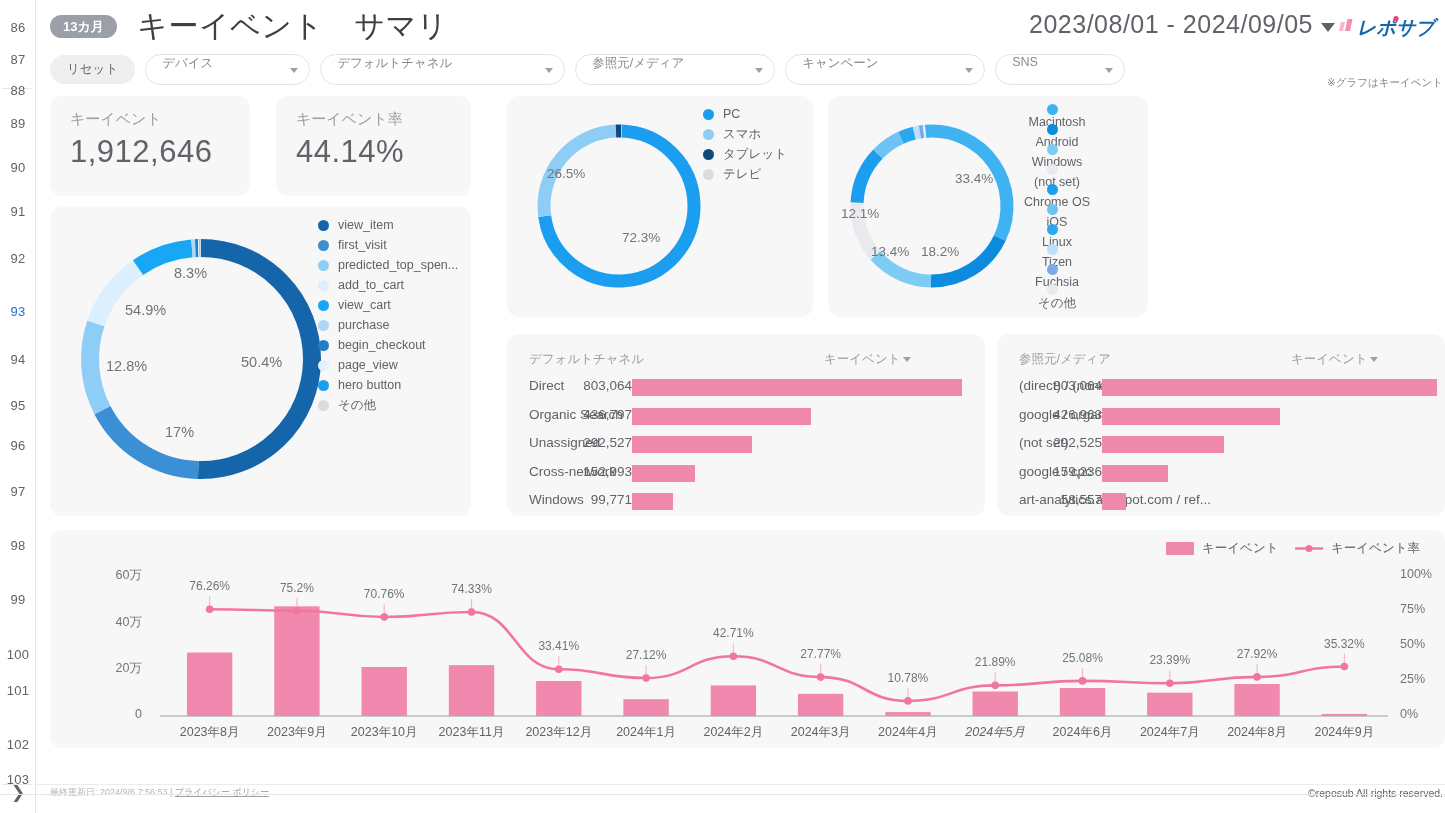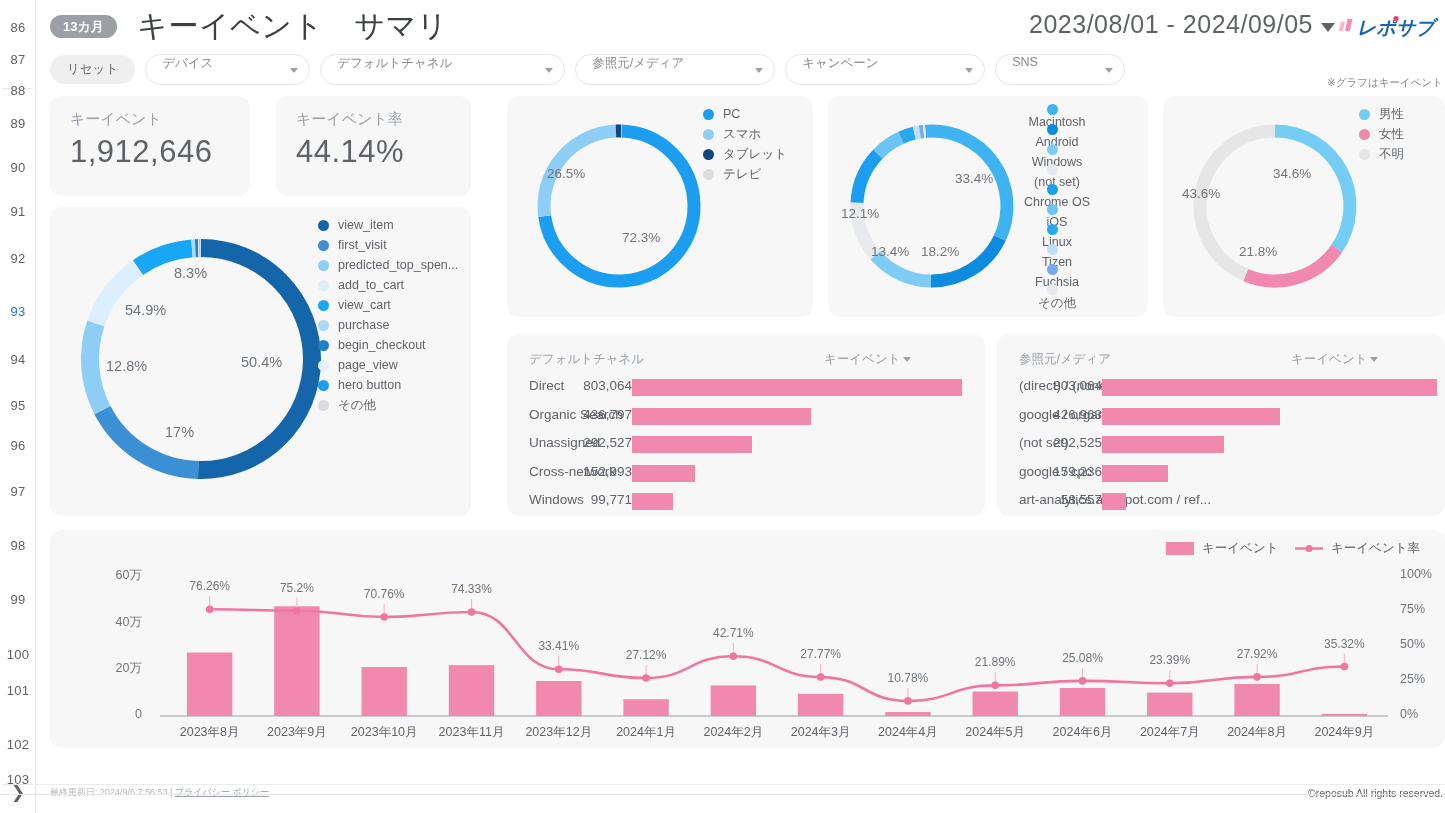--- a/index.html
+++ b/index.html
@@ -354,44 +354,20 @@
             <span class="dot" style="background: rgb(232, 234, 237);"></span>
             <span>その他</span>
           </div>
         </div>
       <div class="pctlbl" style="left:127px;top:75px">33.4%</div>
       <div class="pctlbl" style="left:93px;top:148px">18.2%</div>
       <div class="pctlbl" style="left:43px;top:148px">13.4%</div>
       <div class="pctlbl" style="left:13px;top:110px">12.1%</div>
     </div>
 
-    <div class="card" style="left:1127px; top:96px; width:282px; height:221px;">
-      <svg width="180" height="185" style="position:absolute;left:22px;top:18px" id="donut4">
-          <path d="M 90 17 A 75 75 0 0 1 151.76494482213204 134.54517118450676" fill="none" stroke="#74cdf4" stroke-width="13"></path>
-          <path d="M 151.76494482213204 134.54517118450676 A 75 75 0 0 1 60.6469749872098 161.01738855244025" fill="none" stroke="#f188ae" stroke-width="13"></path>
-          <path d="M 60.6469749872098 161.01738855244025 A 75 75 0 0 1 89.99999999999999 17" fill="none" stroke="#e6e6e6" stroke-width="13"></path>
-        </svg>
-      <div class="legend" style="left:196px; top:8px;" id="legend4">
-          <div class="row">
-            <span class="dot" style="background: rgb(116, 205, 244);"></span>
-            <span>男性</span>
-          </div>
-          <div class="row">
-            <span class="dot" style="background: rgb(241, 136, 174);"></span>
-            <span>女性</span>
-          </div>
-          <div class="row">
-            <span class="dot" style="background: rgb(230, 230, 230);"></span>
-            <span>不明</span>
-          </div>
-        </div>
-      <div class="pctlbl" style="left:110px;top:70px">34.6%</div>
-      <div class="pctlbl" style="left:76px;top:148px">21.8%</div>
-      <div class="pctlbl" style="left:19px;top:90px">43.6%</div>
-    </div>
 
     <div class="card" style="left:471px; top:334px; width:478px; height:182px;">
       <div class="tbl-head" style="left:22px; top:17px;">デフォルトチャネル</div>
       <div class="tbl-head" style="left:317px; top:17px;">キーイベント</div>
       <div class="sortcaret" style="left:396px; top:23px;"></div>
       <div id="tbl1">
           <div class="tbl-name" style="left: 22px; top: 44px; width: 250px;">Direct</div>
           <div class="tbl-val" style="right: 353px; top: 44px; width: 90px;">803,064</div>
           <div class="tbl-bar" style="left: 125px; top: 45px; width: 330px;"></div>
           <div class="tbl-name" style="left: 22px; top: 72.5px; width: 250px;">Organic Search</div>
@@ -513,21 +489,21 @@
           <div class="xlbl" style="left: 453.786px; top: 194px; width: 110px;">2023年12月</div>
           <div class="dlbl" style="left: 458.786px; top: 109.226px; width: 100px;">33.41%</div>
           <div class="xlbl" style="left: 541.071px; top: 194px; width: 110px;">2024年1月</div>
           <div class="dlbl" style="left: 546.071px; top: 118.032px; width: 100px;">27.12%</div>
           <div class="xlbl" style="left: 628.357px; top: 194px; width: 110px;">2024年2月</div>
           <div class="dlbl" style="left: 633.357px; top: 96.206px; width: 100px;">42.71%</div>
           <div class="xlbl" style="left: 715.643px; top: 194px; width: 110px;">2024年3月</div>
           <div class="dlbl" style="left: 720.643px; top: 117.122px; width: 100px;">27.77%</div>
           <div class="xlbl" style="left: 802.929px; top: 194px; width: 110px;">2024年4月</div>
           <div class="dlbl" style="left: 807.929px; top: 140.908px; width: 100px;">10.78%</div>
-          <div class="xlbl" style="left: 890.214px; top: 194px; width: 110px;">2024年5月</div>
+          <div class="xlbl" style="left: 890.214px; top: 194px; width: 110px; font-style: italic;">2024年5月</div>
           <div class="dlbl" style="left: 895.214px; top: 125.354px; width: 100px;">21.89%</div>
           <div class="xlbl" style="left: 977.5px; top: 194px; width: 110px;">2024年6月</div>
           <div class="dlbl" style="left: 982.5px; top: 120.888px; width: 100px;">25.08%</div>
           <div class="xlbl" style="left: 1064.79px; top: 194px; width: 110px;">2024年7月</div>
           <div class="dlbl" style="left: 1069.79px; top: 123.254px; width: 100px;">23.39%</div>
           <div class="xlbl" style="left: 1152.07px; top: 194px; width: 110px;">2024年8月</div>
           <div class="dlbl" style="left: 1157.07px; top: 116.912px; width: 100px;">27.92%</div>
           <div class="xlbl" style="left: 1239.36px; top: 194px; width: 110px;">2024年9月</div>
           <div class="dlbl" style="left: 1244.36px; top: 106.552px; width: 100px;">35.32%</div>
         </div>

